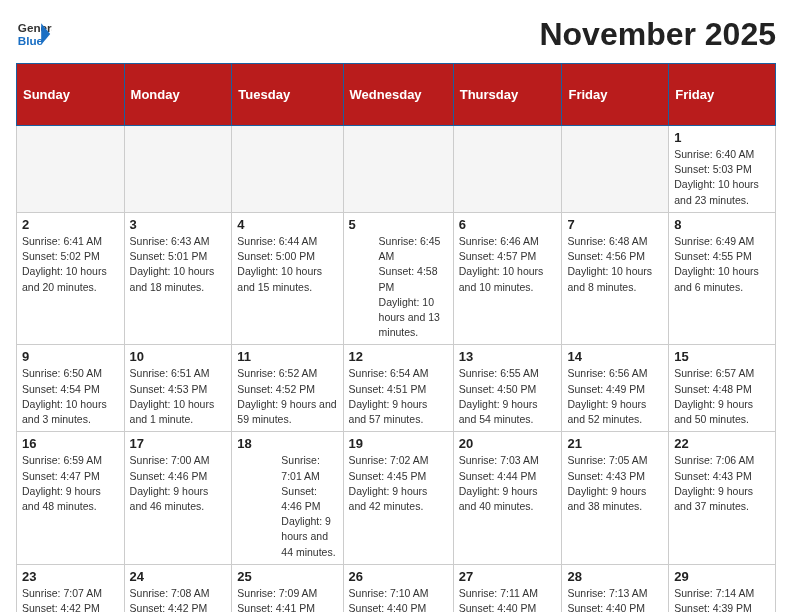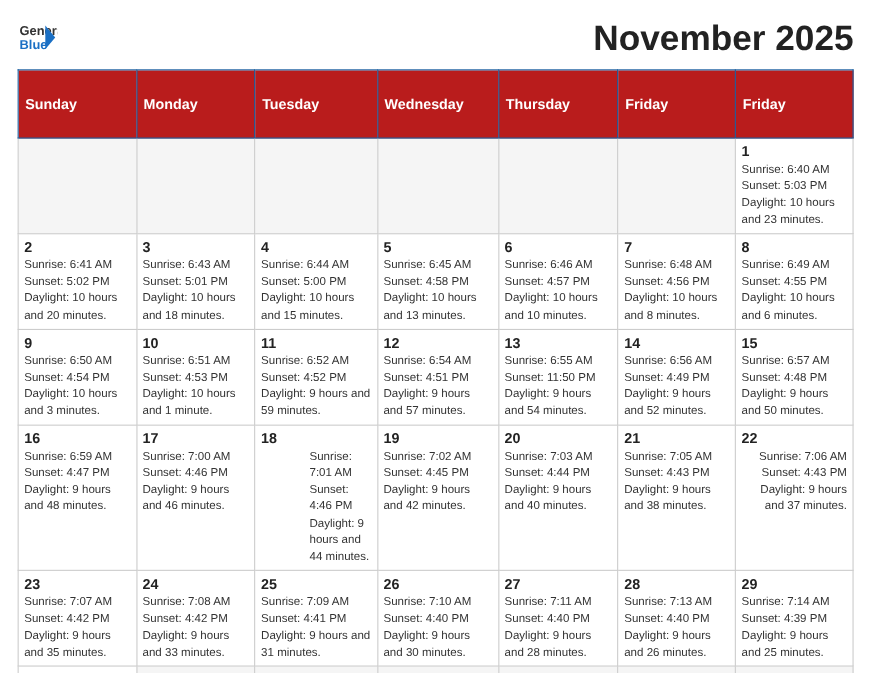--- a/index.html
+++ b/index.html
@@ -136,21 +136,21 @@
 Daylight: 10 hours and 18 minutes.</div>
         </td>
         <td>
           <span class="day-number">4</span>
           <div class="day-info" style="white-space: pre-line;">Sunrise: 6:44 AM
 Sunset: 5:00 PM
 Daylight: 10 hours and 15 minutes.</div>
         </td>
         <td>
           <span class="day-number">5</span>
-          <div class="day-info" style="white-space: pre-line;">Sunrise: 6:45 AM
+          <div class="day-info" style="white-space: pre-line; margin-left: 30px;">Sunrise: 6:45 AM
 Sunset: 4:58 PM
 Daylight: 10 hours and 13 minutes.</div>
         </td>
         <td>
           <span class="day-number">6</span>
           <div class="day-info" style="white-space: pre-line;">Sunrise: 6:46 AM
 Sunset: 4:57 PM
 Daylight: 10 hours and 10 minutes.</div>
         </td>
         <td>
@@ -187,21 +187,21 @@
         </td>
         <td>
           <span class="day-number">12</span>
           <div class="day-info" style="white-space: pre-line;">Sunrise: 6:54 AM
 Sunset: 4:51 PM
 Daylight: 9 hours and 57 minutes.</div>
         </td>
         <td>
           <span class="day-number">13</span>
           <div class="day-info" style="white-space: pre-line;">Sunrise: 6:55 AM
-Sunset: 11:50 PM
+Sunset: 4:50 PM
 Daylight: 9 hours and 54 minutes.</div>
         </td>
         <td>
           <span class="day-number">14</span>
           <div class="day-info" style="white-space: pre-line;">Sunrise: 6:56 AM
 Sunset: 4:49 PM
 Daylight: 9 hours and 52 minutes.</div>
         </td>
         <td>
           <span class="day-number">15</span>
@@ -242,21 +242,21 @@
 Daylight: 9 hours and 40 minutes.</div>
         </td>
         <td>
           <span class="day-number">21</span>
           <div class="day-info" style="white-space: pre-line;">Sunrise: 7:05 AM
 Sunset: 4:43 PM
 Daylight: 9 hours and 38 minutes.</div>
         </td>
         <td>
           <span class="day-number">22</span>
-          <div class="day-info" style="white-space: pre-line; text-align: right;">Sunrise: 7:06 AM
+          <div class="day-info" style="white-space: pre-line;">Sunrise: 7:06 AM
 Sunset: 4:43 PM
 Daylight: 9 hours and 37 minutes.</div>
         </td>
       </tr>
       <tr>
         <td>
           <span class="day-number">23</span>
           <div class="day-info" style="white-space: pre-line;">Sunrise: 7:07 AM
 Sunset: 4:42 PM
 Daylight: 9 hours and 35 minutes.</div>

